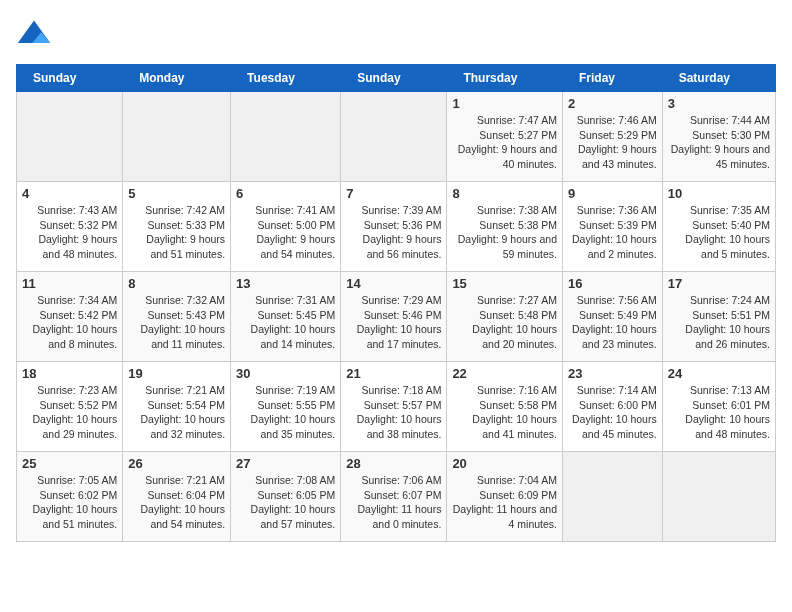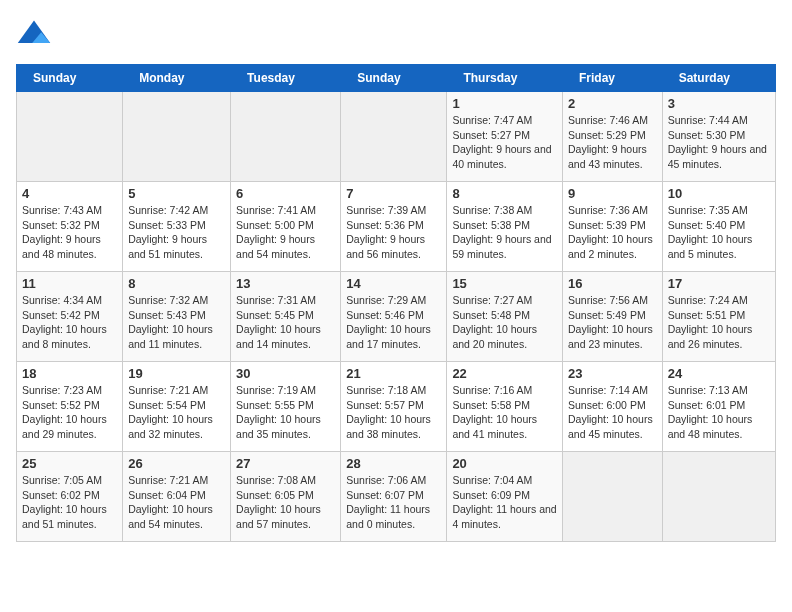--- a/index.html
+++ b/index.html
@@ -82,20 +82,21 @@
     .day-num {
       font-weight: bold;
       font-size: 13px;
       margin-bottom: 2px;
       display: block;
     }
     .cell-content {
       font-size: 10.5px;
       line-height: 1.4;
       color: #333;
+      text-align: right;
     }
     tbody tr:nth-child(odd) td {
       background-color: #f9f9f9;
     }
     tbody tr:nth-child(even) td {
       background-color: #fff;
     }
     .empty-cell {
       background-color: #f0f0f0 !important;
     }
@@ -197,21 +198,21 @@
         <td>
           <span class="day-num">10</span>
           <div class="cell-content">Sunrise: 7:35 AM
 Sunset: 5:40 PM
 Daylight: 10 hours and 5 minutes.</div>
         </td>
       </tr>
       <tr>
         <td>
           <span class="day-num">11</span>
-          <div class="cell-content">Sunrise: 4:34 AM
+          <div class="cell-content">Sunrise: 7:34 AM
 Sunset: 5:42 PM
 Daylight: 10 hours and 8 minutes.</div>
         </td>
         <td>
           <span class="day-num">8</span>
           <div class="cell-content">Sunrise: 7:32 AM
 Sunset: 5:43 PM
 Daylight: 10 hours and 11 minutes.</div>
         </td>
         <td>

